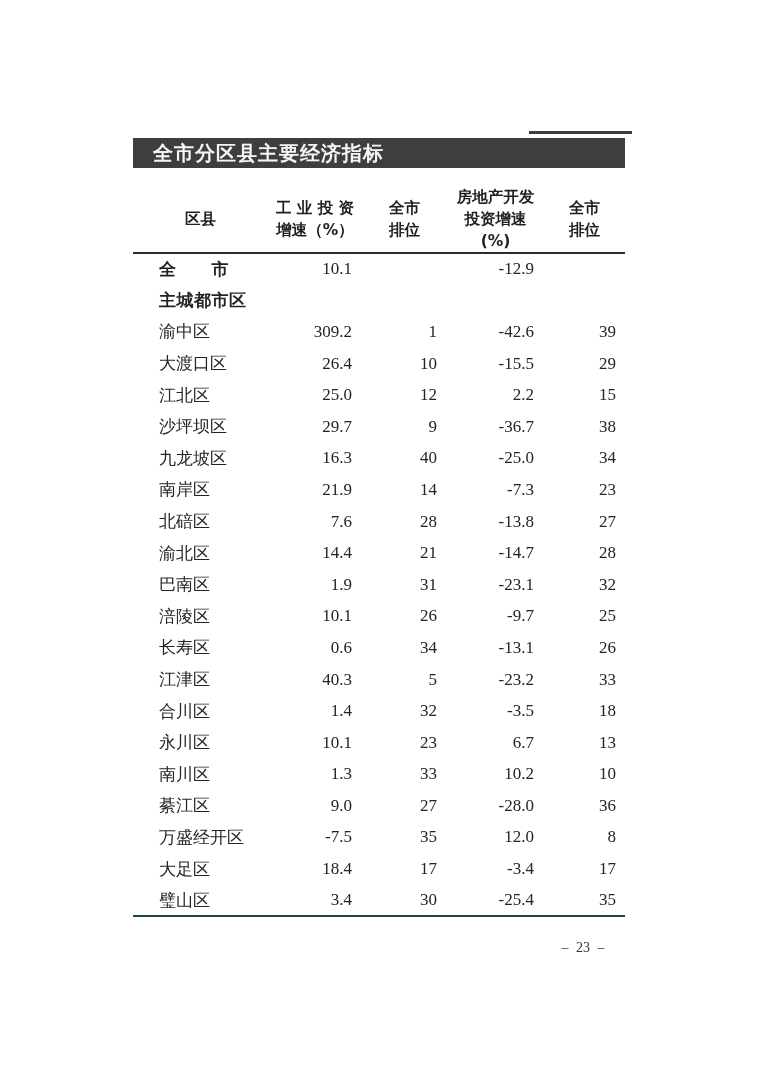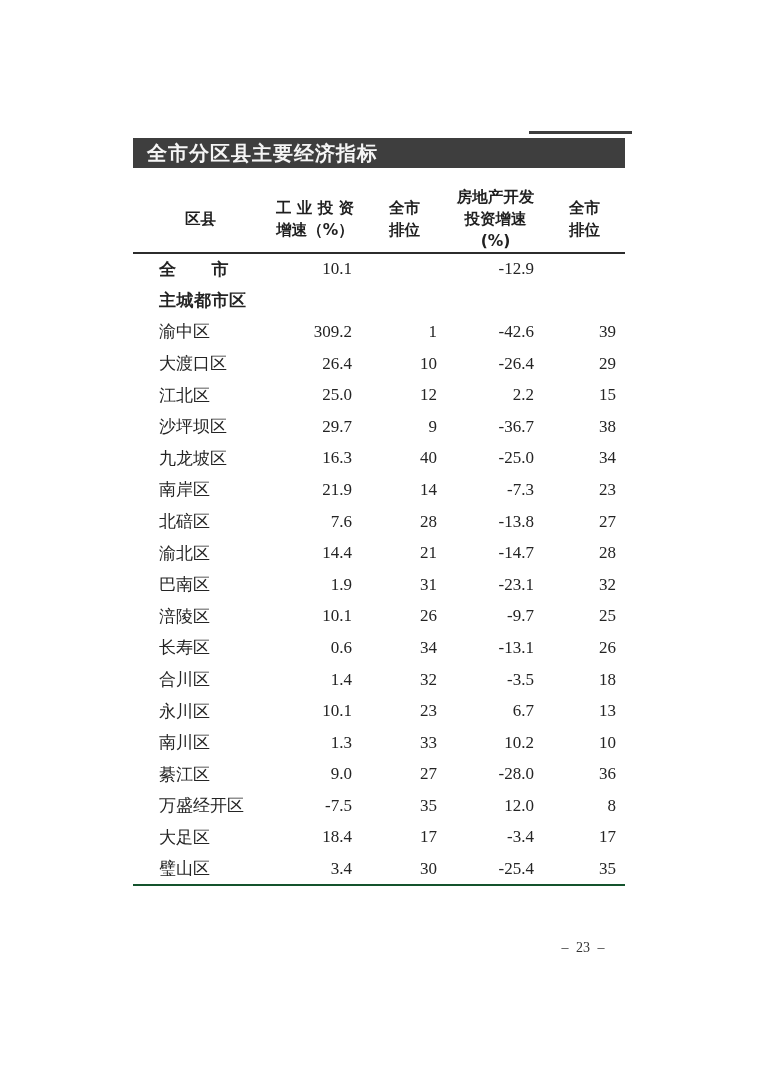--- a/index.html
+++ b/index.html
@@ -23,21 +23,21 @@
     width: 492px; height: 30px;
     background: #3e3e3e;
     display: flex; align-items: center;
   }
   .title-band .title-text {
     color: #f5f5f5;
     font-family: Liberation Serif, serif;
     font-weight: 700;
     font-size: 20px;
     letter-spacing: 1px;
-    padding-left: 14px;
+    padding-left: 20px;
     white-space: nowrap;
   }
   .econ-table {
     position: absolute;
     left: 133px; top: 186px;
     width: 492px;
     border-collapse: collapse;
     table-layout: fixed;
   }
   .econ-table thead tr {
@@ -145,21 +145,21 @@
         <td class="c-name">渝中区</td>
         <td class="c-num">309.2</td>
         <td class="c-num">1</td>
         <td class="c-num">-42.6</td>
         <td class="c-num">39</td>
       </tr>
       <tr>
         <td class="c-name">大渡口区</td>
         <td class="c-num">26.4</td>
         <td class="c-num">10</td>
-        <td class="c-num">-26.4</td>
+        <td class="c-num">-15.5</td>
         <td class="c-num">29</td>
       </tr>
       <tr>
         <td class="c-name">江北区</td>
         <td class="c-num">25.0</td>
         <td class="c-num">12</td>
         <td class="c-num">2.2</td>
         <td class="c-num">15</td>
       </tr>
       <tr>
@@ -212,20 +212,27 @@
         <td class="c-num">25</td>
       </tr>
       <tr>
         <td class="c-name">长寿区</td>
         <td class="c-num">0.6</td>
         <td class="c-num">34</td>
         <td class="c-num">-13.1</td>
         <td class="c-num">26</td>
       </tr>
       <tr>
+        <td class="c-name">江津区</td>
+        <td class="c-num">40.3</td>
+        <td class="c-num">5</td>
+        <td class="c-num">-23.2</td>
+        <td class="c-num">33</td>
+      </tr>
+      <tr>
         <td class="c-name">合川区</td>
         <td class="c-num">1.4</td>
         <td class="c-num">32</td>
         <td class="c-num">-3.5</td>
         <td class="c-num">18</td>
       </tr>
       <tr>
         <td class="c-name">永川区</td>
         <td class="c-num">10.1</td>
         <td class="c-num">23</td>

